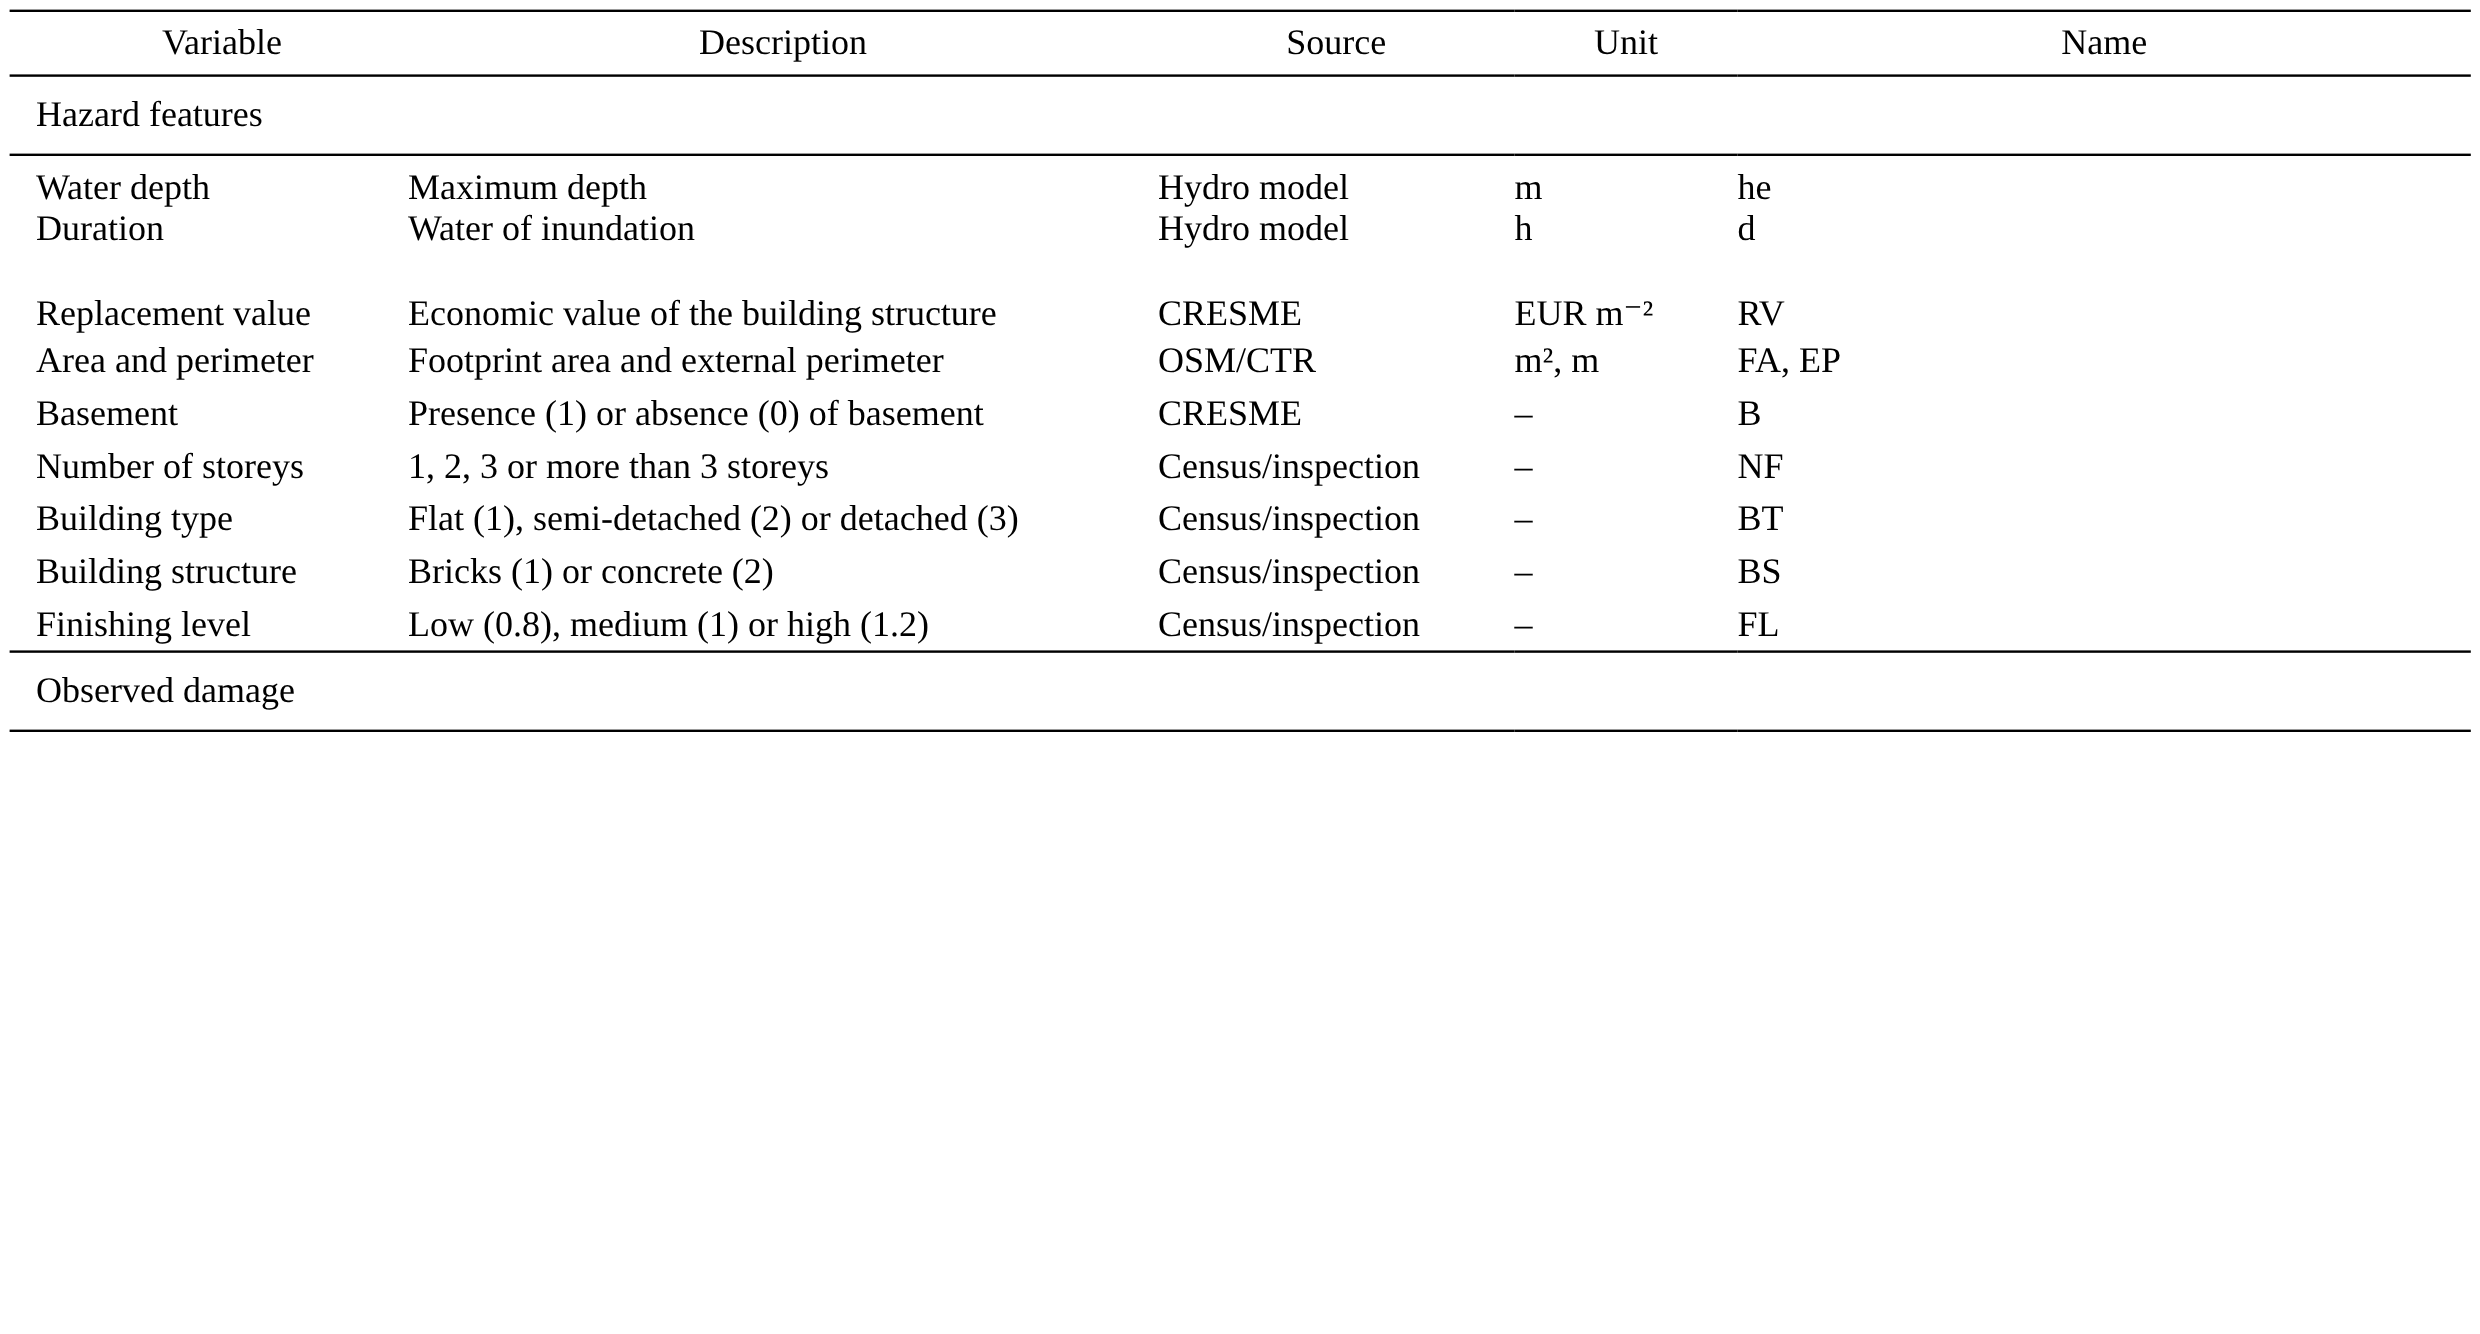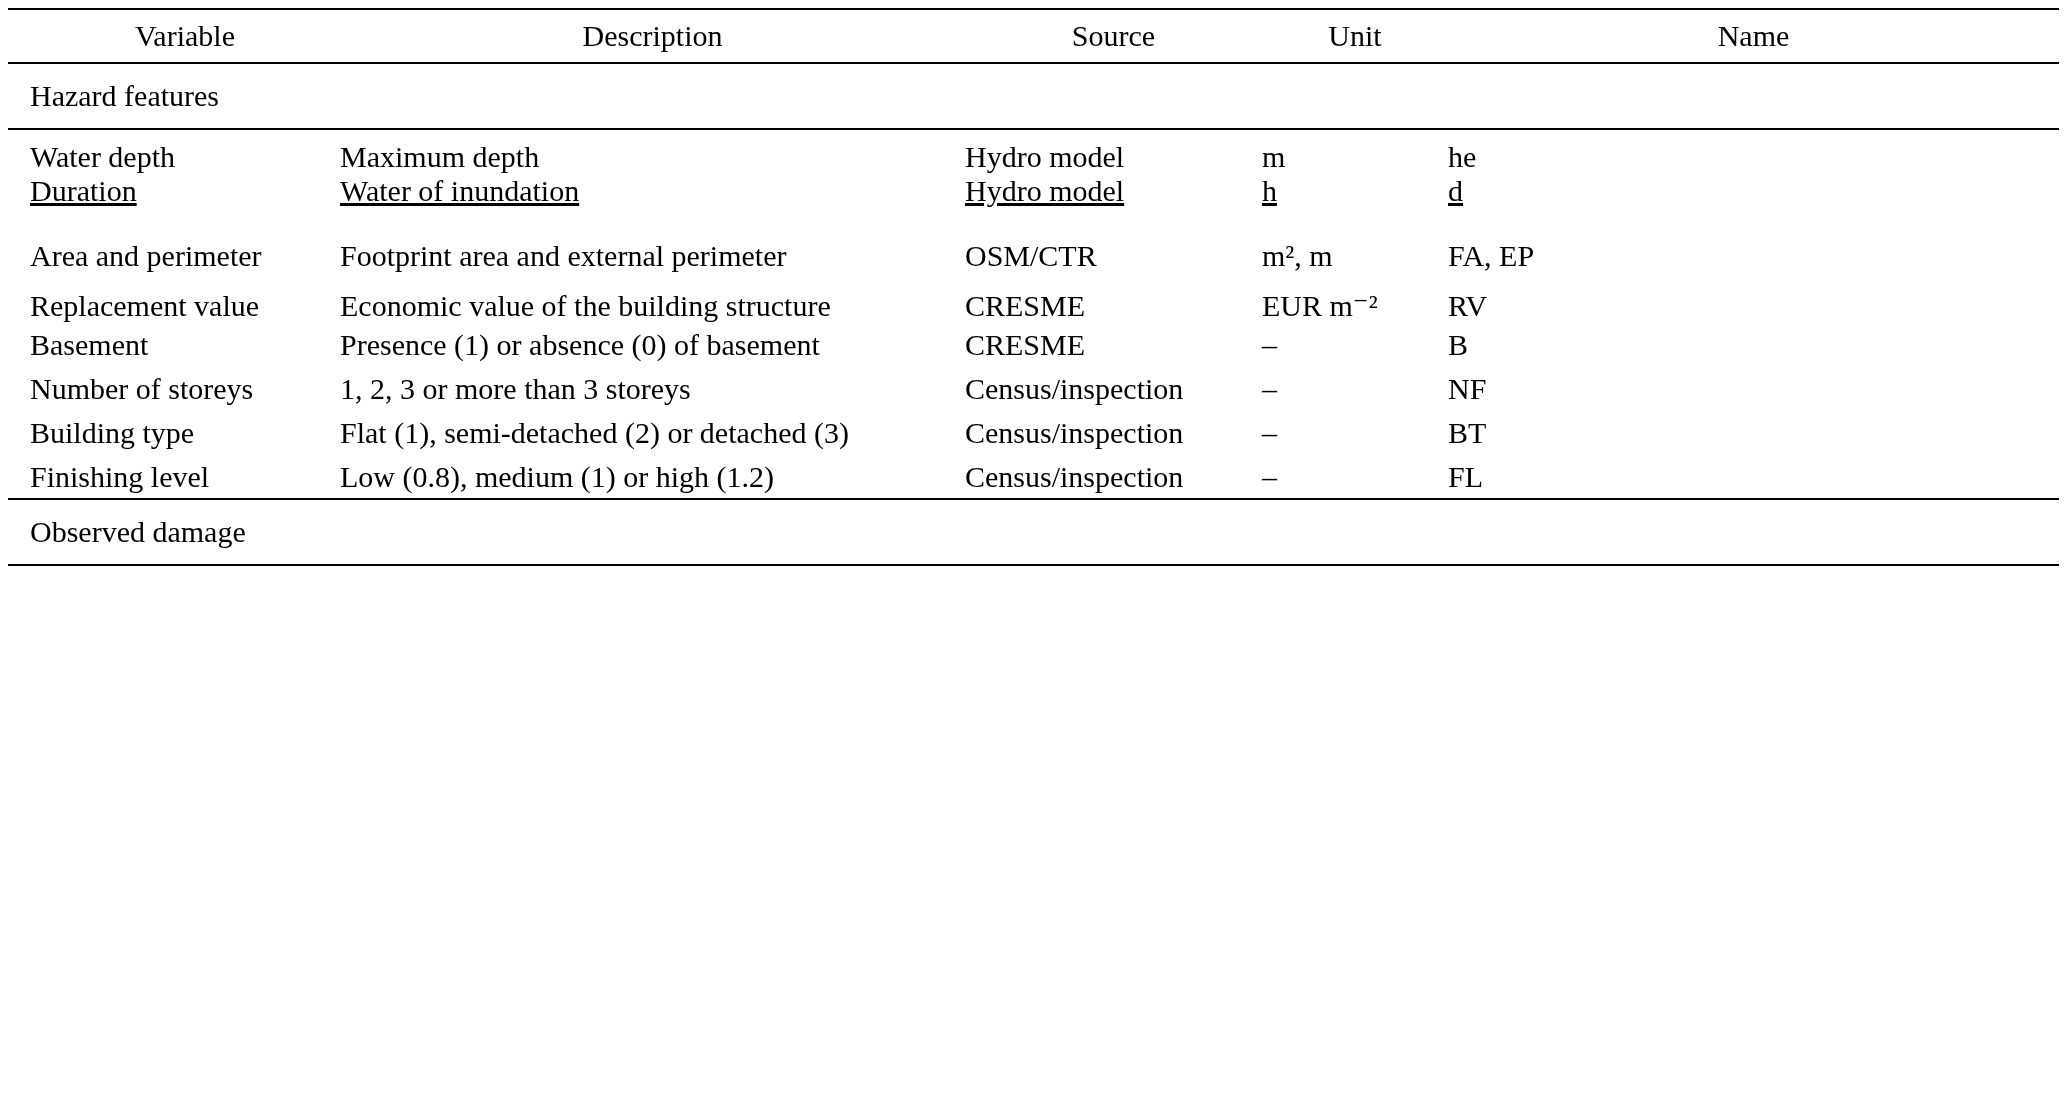--- a/index.html
+++ b/index.html
@@ -39,21 +39,21 @@
     border-bottom: 2px solid #000;
     text-align: center;
   }
   tr.section-row td {
     height: 66px;
     border-top: 2px solid #000;
     border-bottom: 2px solid #000;
   }
   tr.data-row td { height: 44px; }
   tr.group-first td { padding-top: 10px; }
-  tr.group-last td { padding-bottom: 26px; text-decoration: underline; }
+  tr.group-last td { padding-bottom: 26px; }
 </style>
 </head>
 <body>
 
 <div class="table-wrap">
   <table>
     <colgroup>
       <col class="c1">
         <col class="c2">
         <col class="c3">
@@ -82,33 +82,33 @@
         <td>he</td>
       </tr>
       <tr class="data-row group-last">
         <td>Duration</td>
         <td>Water of inundation</td>
         <td>Hydro model</td>
         <td>h</td>
         <td>d</td>
       </tr>
 
+      <tr class="data-row group-first">
+        <td>Replacement value</td>
+        <td>Economic value of the building structure</td>
+        <td>CRESME</td>
+        <td>EUR m⁻²</td>
+        <td>RV</td>
+      </tr>
       <tr class="data-row">
         <td>Area and perimeter</td>
         <td>Footprint area and external perimeter</td>
         <td>OSM/CTR</td>
         <td>m², m</td>
         <td>FA, EP</td>
-      </tr>
-      <tr class="data-row group-first">
-        <td>Replacement value</td>
-        <td>Economic value of the building structure</td>
-        <td>CRESME</td>
-        <td>EUR m⁻²</td>
-        <td>RV</td>
       </tr>
       <tr class="data-row">
         <td>Basement</td>
         <td>Presence (1) or absence (0) of basement</td>
         <td>CRESME</td>
         <td>–</td>
         <td>B</td>
       </tr>
       <tr class="data-row">
         <td>Number of storeys</td>
@@ -118,20 +118,27 @@
         <td>NF</td>
       </tr>
       <tr class="data-row">
         <td>Building type</td>
         <td>Flat (1), semi-detached (2) or detached (3)</td>
         <td>Census/inspection</td>
         <td>–</td>
         <td>BT</td>
       </tr>
       <tr class="data-row">
+        <td>Building structure</td>
+        <td>Bricks (1) or concrete (2)</td>
+        <td>Census/inspection</td>
+        <td>–</td>
+        <td>BS</td>
+      </tr>
+      <tr class="data-row">
         <td>Finishing level</td>
         <td>Low (0.8), medium (1) or high (1.2)</td>
         <td>Census/inspection</td>
         <td>–</td>
         <td>FL</td>
       </tr>
 
       <tr class="section-row">
         <td colspan="5">Observed damage</td>
       </tr>

